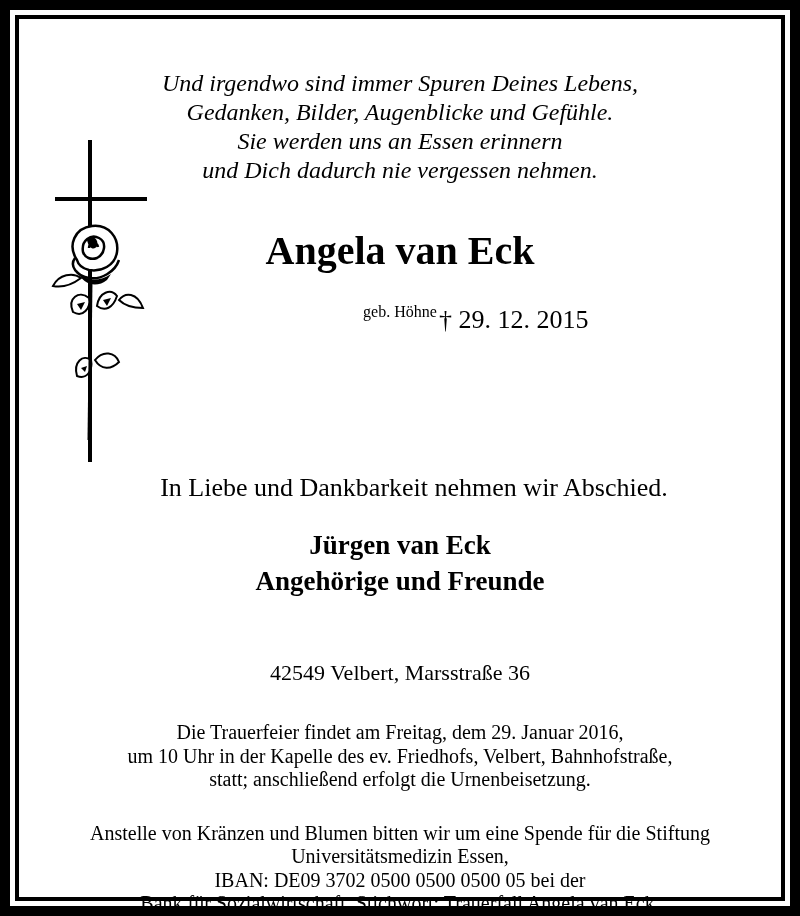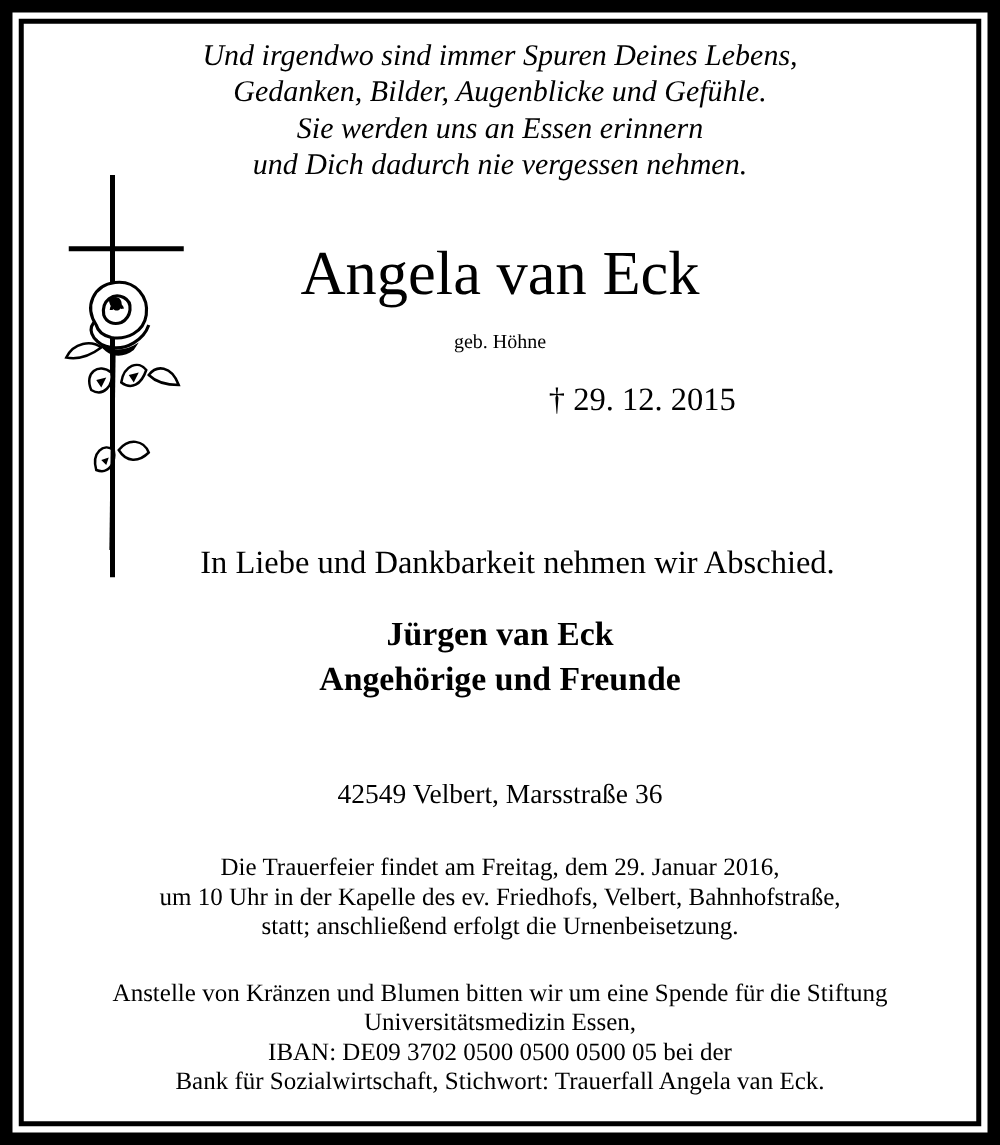--- a/index.html
+++ b/index.html
@@ -8,23 +8,23 @@
       font-family: "Liberation Serif", "DejaVu Serif", serif; color: #000;
     }
     .outer-white {
       position: absolute; left: 10px; top: 10px; right: 10px; bottom: 10px;
       background: #fff;
     }
     .inner-frame {
       position: absolute; left: 15px; top: 15px; right: 15px; bottom: 15px;
       border: 4px solid #000; background: #fff;
     }
-    .line { position: absolute; left: 0; width: 100%; text-align: center; white-space: nowrap; }
+    .line { position: absolute; left: 0; width: 100%; text-align: center; white-space: nowrap; margin-top: 38px; }
     .poem { font-style: italic; font-size: 24px; line-height: 29px; }
-    .name { font-weight: normal; font-size: 50px; }
+    .name { font-weight: bold; font-size: 40px; }
     .maiden { font-size: 16px; }
     .dates { font-size: 26px; }
     .farewell { font-size: 26px; }
     .mourners { font-weight: bold; font-size: 27px; line-height: 36px; }
     .address { font-size: 22px; }
     .body-text { font-size: 20px; line-height: 23.5px; }
     .cross-rose { position: absolute; left: 18px; top: 121px; }
   </style>
 </head>
 <body>

